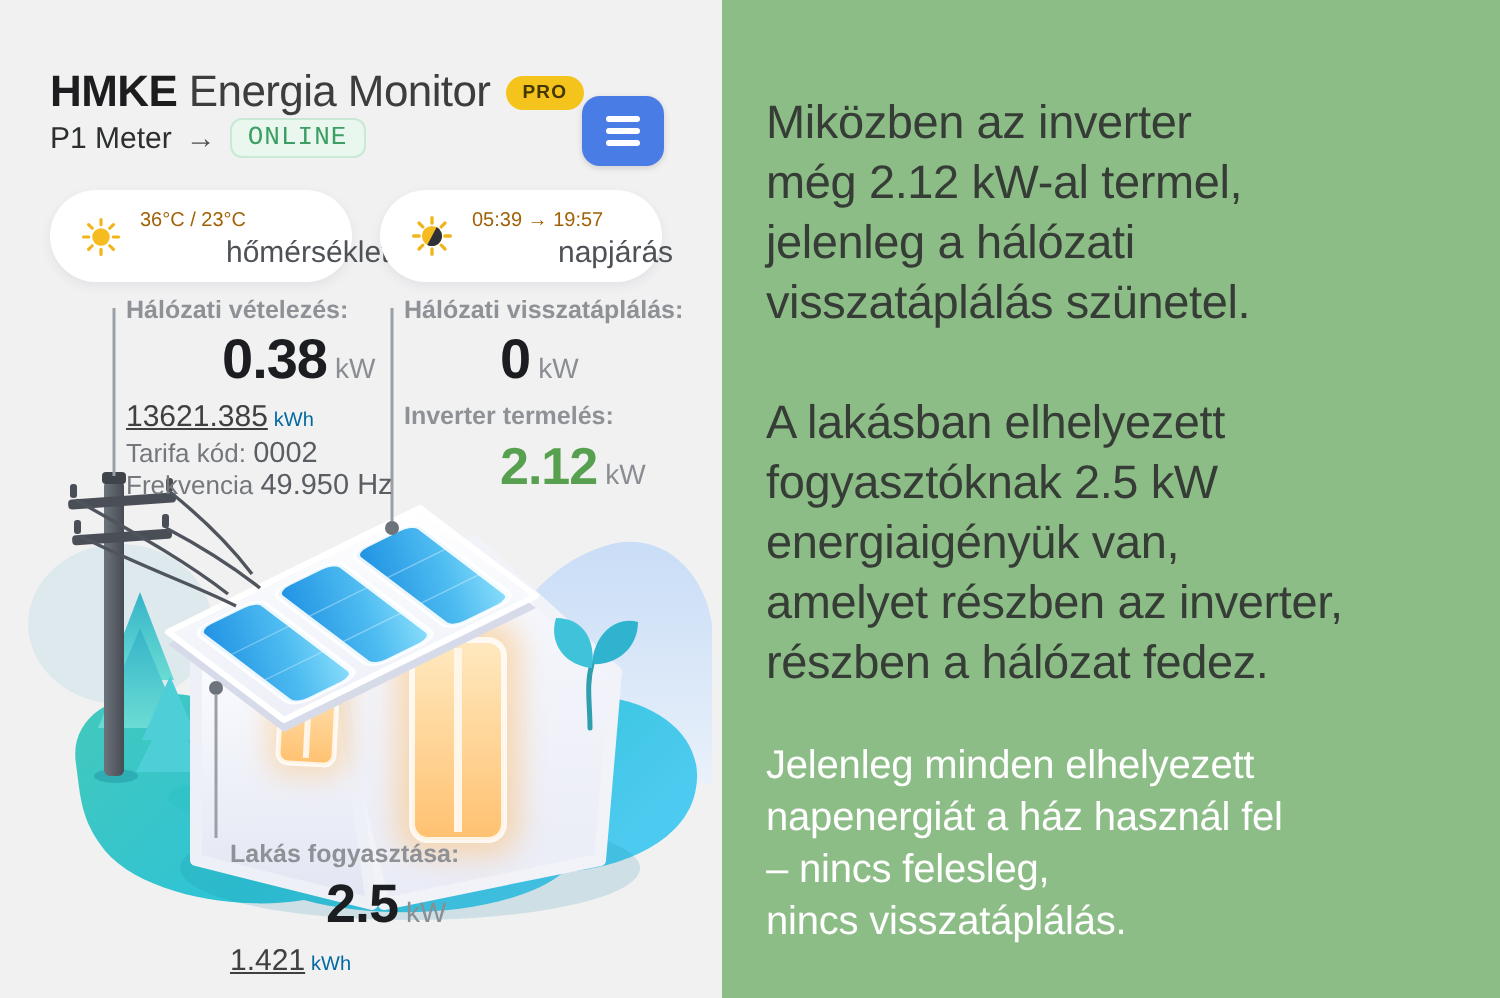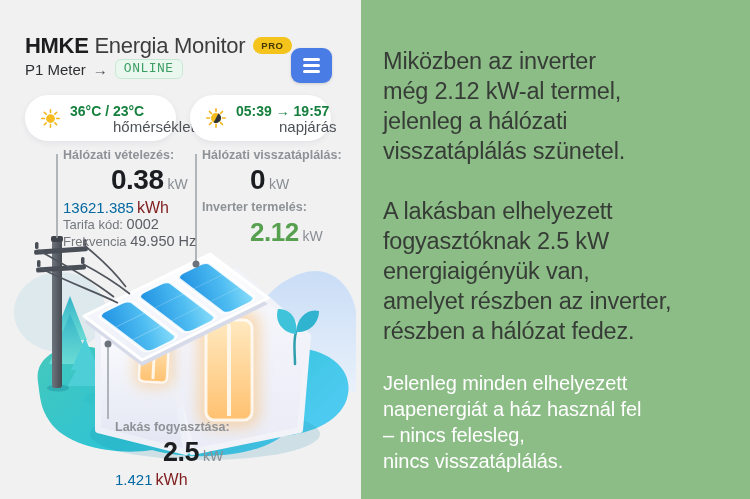--- a/index.html
+++ b/index.html
@@ -30,32 +30,32 @@
     cursor:pointer;box-shadow:0 1px 3px rgba(0,0,0,.15);padding:0;
   }
   .menu-btn i{display:block;width:17px;height:2.6px;background:#fff;border-radius:2px;}
   .pill{
     position:absolute;top:95px;height:46px;background:#fff;border-radius:23px;
     box-shadow:0 2px 6px rgba(40,40,70,.07);display:flex;align-items:center;gap:9px;padding:0 14px 0 15px;
   }
   .pill-1{left:25px;width:151px;}
   .pill-2{left:190px;width:141px;}
   .pill svg{flex:none;}
-  .pill .v{font-size:14px;font-weight:700;color:#15803d;line-height:16px;white-space:nowrap;}
+  .pill .v{font-size:10px;font-weight:400;color:#a16207;line-height:16px;white-space:nowrap;}
   .pill .l{font-size:15px;color:#4e5257;line-height:15px;padding-left:43px;}
   
   .stat{position:absolute;z-index:3;}
   .stat .lbl{font-size:12.5px;font-weight:700;color:#8e9296;margin-bottom:3px;white-space:nowrap;}
   .stat .big{line-height:30px;white-space:nowrap;}
   .stat .big .num{font-size:28px;font-weight:700;color:#1b1d20;letter-spacing:-0.5px;margin-left:48px;}
   .stat .big .num.green{color:#57a04f;font-size:26px;}
   .stat .unit{font-size:14px;color:#8a8e93;margin-left:4px;}
   .stat .energy{font-size:15px;line-height:17px;white-space:nowrap;}
-  .stat .energy .bluev{color:#0369a1;}
-  .stat .energy .unit{font-size:16px;color:#7f1d1d;margin-left:3px;}
+  .stat .energy .bluev{color:#404040;text-decoration:underline;}
+  .stat .energy .unit{font-size:10px;color:#0369a1;margin-left:3px;}
   .stat .meta{font-size:13px;color:#74787d;line-height:16px;white-space:nowrap;}
   .stat .meta .mv{font-size:14.5px;color:#5a5e63;}
   .stat-import{left:63px;top:148px;}
   .stat-export{left:202px;top:148px;}
   .stat-home{left:115px;top:420px;}
   .stat-home .big .num{font-size:27px;}
   
   .right{flex:1;background:#8dbd87;padding:30px 10px 0 22px;}
   .para{margin:0;font-weight:400;white-space:pre-line;}
   .para.dark{font-size:23.5px;line-height:30px;color:#363c36;letter-spacing:-0.2px;}

